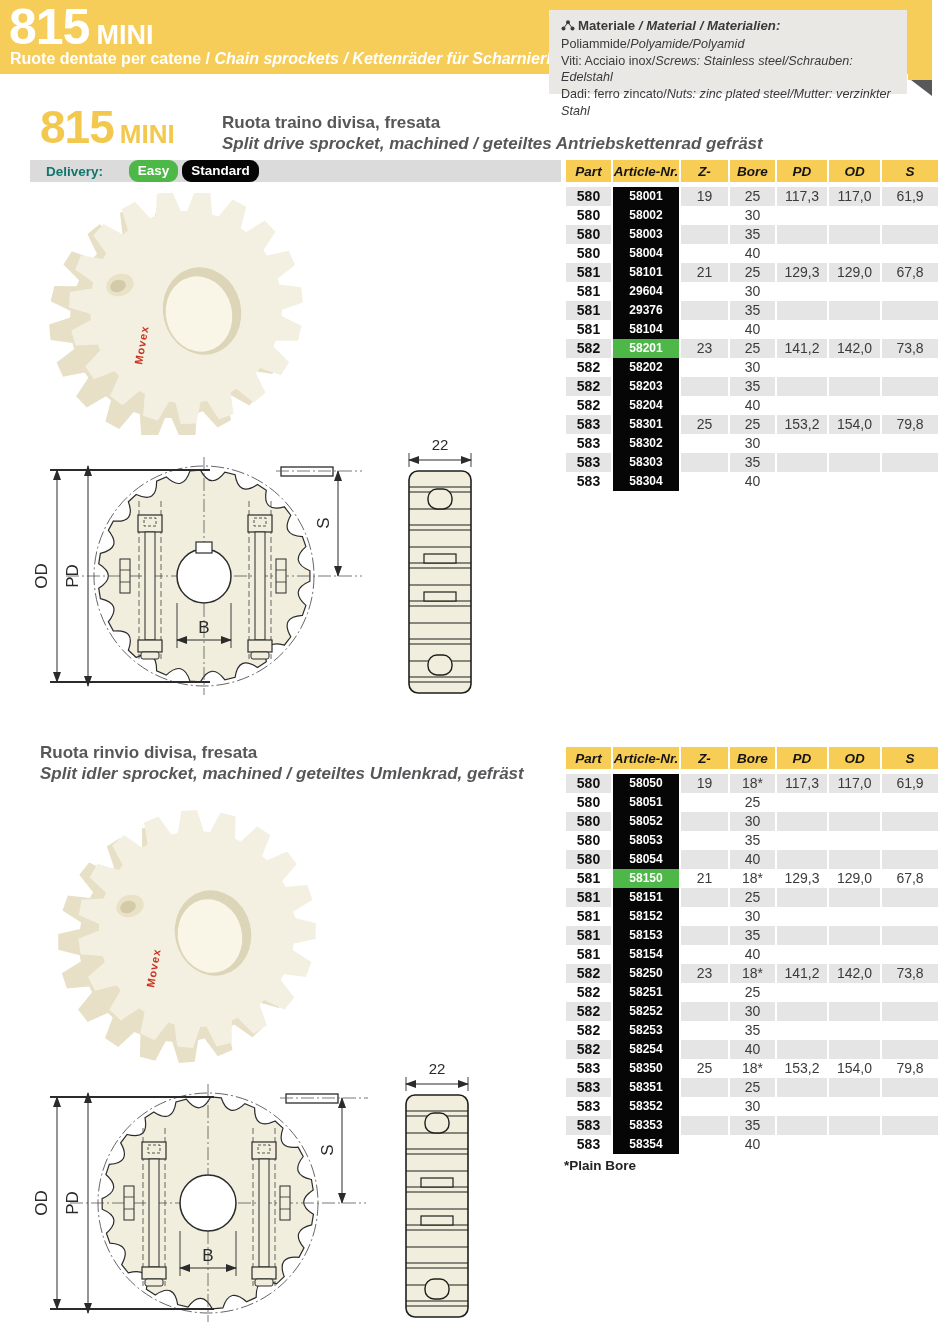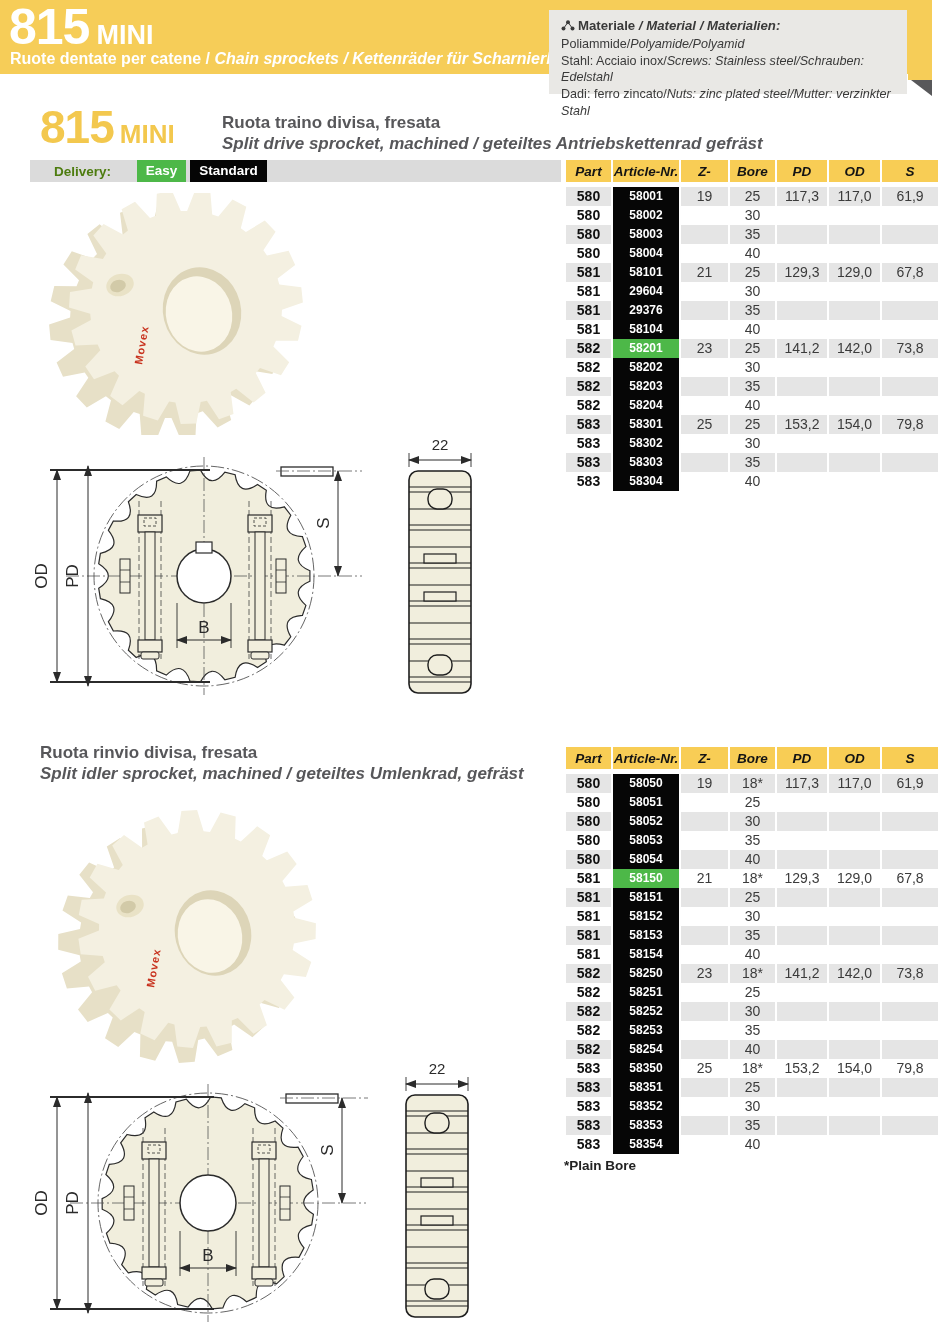--- a/index.html
+++ b/index.html
@@ -31,23 +31,23 @@
   .sec1-title .big { font-size:46px; letter-spacing:-1px; }
   .sec1-title .small { font-size:26px; margin-left:6px; }
   .sec-sub { position:absolute; left:222px; top:112px; color:#57575a; font-size:17px; font-weight:700; line-height:1.25; }
   .sec-sub .it { font-style:italic; }
   .sec2-head { position:absolute; left:40px; top:742px; color:#57575a; font-size:17px; font-weight:700; line-height:1.25; }
   .sec2-head .it { font-style:italic; }
 
   
   .delivery { position:absolute; left:30px; top:160px; width:531px; height:22px; background:#dbdbdb;
               display:flex; align-items:center; }
-  .delivery .dlabel { font-size:13.5px; font-weight:700; color:#4d7c0f; margin-left:24px; }
+  .delivery .dlabel { font-size:13.5px; font-weight:700; color:#0f766e; margin-left:16px; }
   .badge-easy, .badge-std { display:inline-block; height:22px; line-height:22px; text-align:center;
-              color:#fff; font-size:13.5px; font-weight:700; }
+              color:#fff; font-size:13.5px; font-weight:700;border-radius:9px; }
   .badge-easy { width:49px; background:#4db848; margin-left:26px; }
   .badge-std { width:77px; background:#050505; margin-left:4px; }
 
   
   .spec-wrap { position:absolute; width:376px; }
   .spec-wrap.t1 { left:564px; top:160px; }
   .spec-wrap.t2 { left:564px; top:747px; }
   table.spec { border-collapse:separate; border-spacing:2px 0; table-layout:fixed; width:376px; }
   table.spec th { background:#f8cd55; color:#141414; font-size:13.5px; font-weight:700; height:22px; text-align:center;font-style:italic; }
   table.spec td { height:19px; line-height:19px; text-align:center; font-size:14px; color:#3b3b3b; padding:0; }
@@ -88,21 +88,21 @@
       <span class="mol-icon">
         <svg width="14" height="11" viewBox="0 0 14 11">
             <circle cx="2.5" cy="8.5" r="2" fill="#3a3a3a"></circle>
             <circle cx="7" cy="2.2" r="2" fill="#3a3a3a"></circle>
             <circle cx="11.5" cy="8.5" r="2" fill="#3a3a3a"></circle>
             <path d="M2.5 8.5L7 2.2L11.5 8.5" stroke="#3a3a3a" stroke-width="1" fill="none"></path>
           </svg>
       </span><span>Materiale</span><i> / Material / Materialien:</i>
     </div>
     <div class="mline"><span>Poliammide/</span><i>Polyamide/Polyamid</i></div>
-    <div class="mline"><span>Stahl: Acciaio inox/</span><i>Screws: Stainless steel/Schrauben: Edelstahl</i></div>
+    <div class="mline"><span>Viti: Acciaio inox/</span><i>Screws: Stainless steel/Schrauben: Edelstahl</i></div>
     <div class="mline"><span>Dadi: ferro zincato/</span><i>Nuts: zinc plated steel/Mutter: verzinkter Stahl</i></div>
   </div>
 
   <div class="sec1-title">
     <span class="big">815</span><span class="small">MINI</span>
   </div>
   <div class="sec-sub">
     <div>Ruota traino divisa, fresata</div>
     <div class="it">Split drive sprocket, machined / geteiltes Antriebskettenrad gefräst</div>
   </div>

